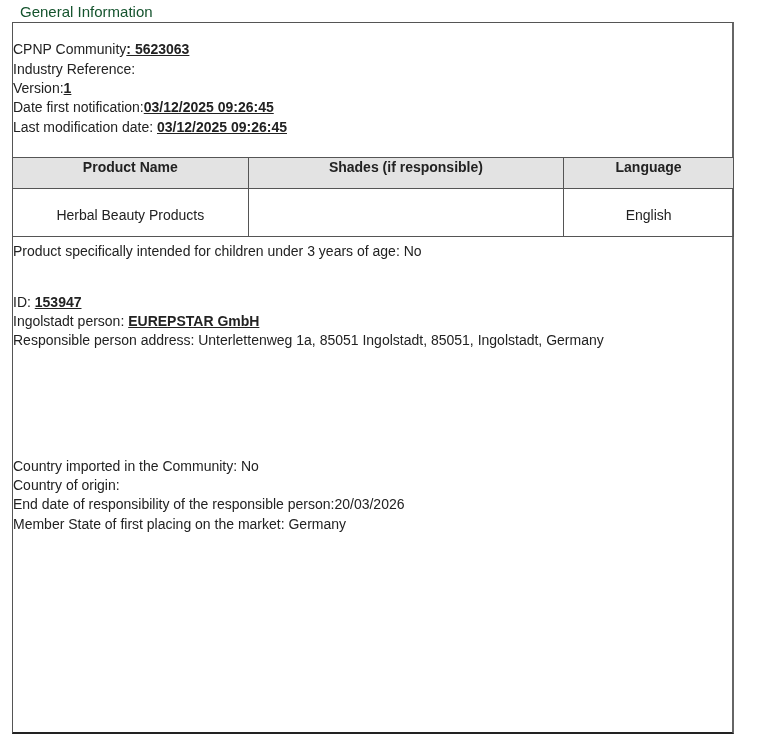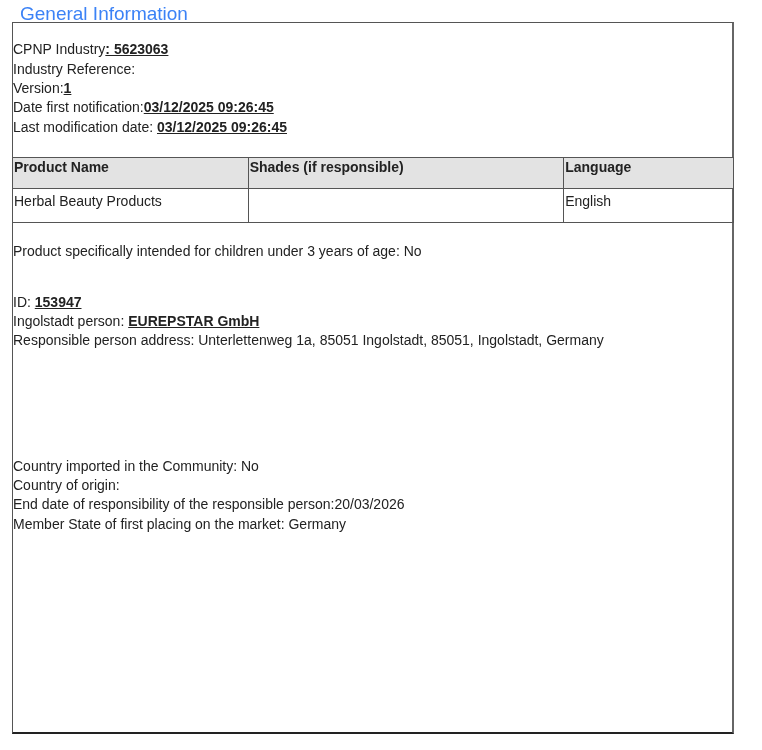--- a/index.html
+++ b/index.html
@@ -1,34 +1,34 @@
 <!DOCTYPE html>
 <html><head>
 <meta charset="utf-8">
 <style>
   html, body { margin: 0; padding: 0; background: #ffffff; }
   body { width: 762px; height: 750px; position: relative; overflow: hidden;
          font-family: "Liberation Sans", sans-serif; color: #222; font-size: 14px; }
-  .legend { position: absolute; left: 20px; top: 3px; font-size: 19px; color: #3b82f6; }
+  .legend { position: absolute; left: 20px; top: 3px; font-size: 15px; color: #14532d; }
   .box { position: absolute; left: 12px; top: 22px; width: 722px; height: 712px;
          border: 1px solid #555; border-bottom: 2px solid #222; border-right: 2px solid #666; box-sizing: border-box; }
   .line { position: absolute; left: 13px; font-size: 14px; line-height: 19px; white-space: nowrap; }
   .line b { font-weight: bold; text-decoration: underline; }
   table.products { position: absolute; left: 12px; top: 157px; width: 722px; border-collapse: collapse; font-size: 14px; }
-  table.products th, table.products td { border: 1px solid #555; text-align: left; padding: 0 1px; vertical-align: top; }
+  table.products th, table.products td { border: 1px solid #555; text-align: center; padding: 0 1px; vertical-align: top; }
   table.products th { background: #e3e3e3; height: 29px; font-weight: bold; padding-top: 1px; }
-  table.products td { height: 29px; padding-top: 4px; }
+  table.products td { height: 29px; padding-top: 18px; }
 </style>
 </head>
 <body>
 
 <div class="legend">General Information</div>
 <div class="box"></div>
 
-<div class="line" style="top:40px"><span>CPNP Industry</span><b>: 5623063</b></div>
+<div class="line" style="top:40px"><span>CPNP Community</span><b>: 5623063</b></div>
 <div class="line" style="top:60px">Industry Reference:</div>
 <div class="line" style="top:79px"><span>Version:</span><b>1</b></div>
 <div class="line" style="top:98px"><span>Date first notification:</span><b>03/12/2025 09:26:45</b></div>
 <div class="line" style="top:118px"><span>Last modification date: </span><b>03/12/2025 09:26:45</b></div>
 
 <table class="products">
   <colgroup>
       <col style="width:236px">
       <col style="width:316px">
       <col style="width:170px">

